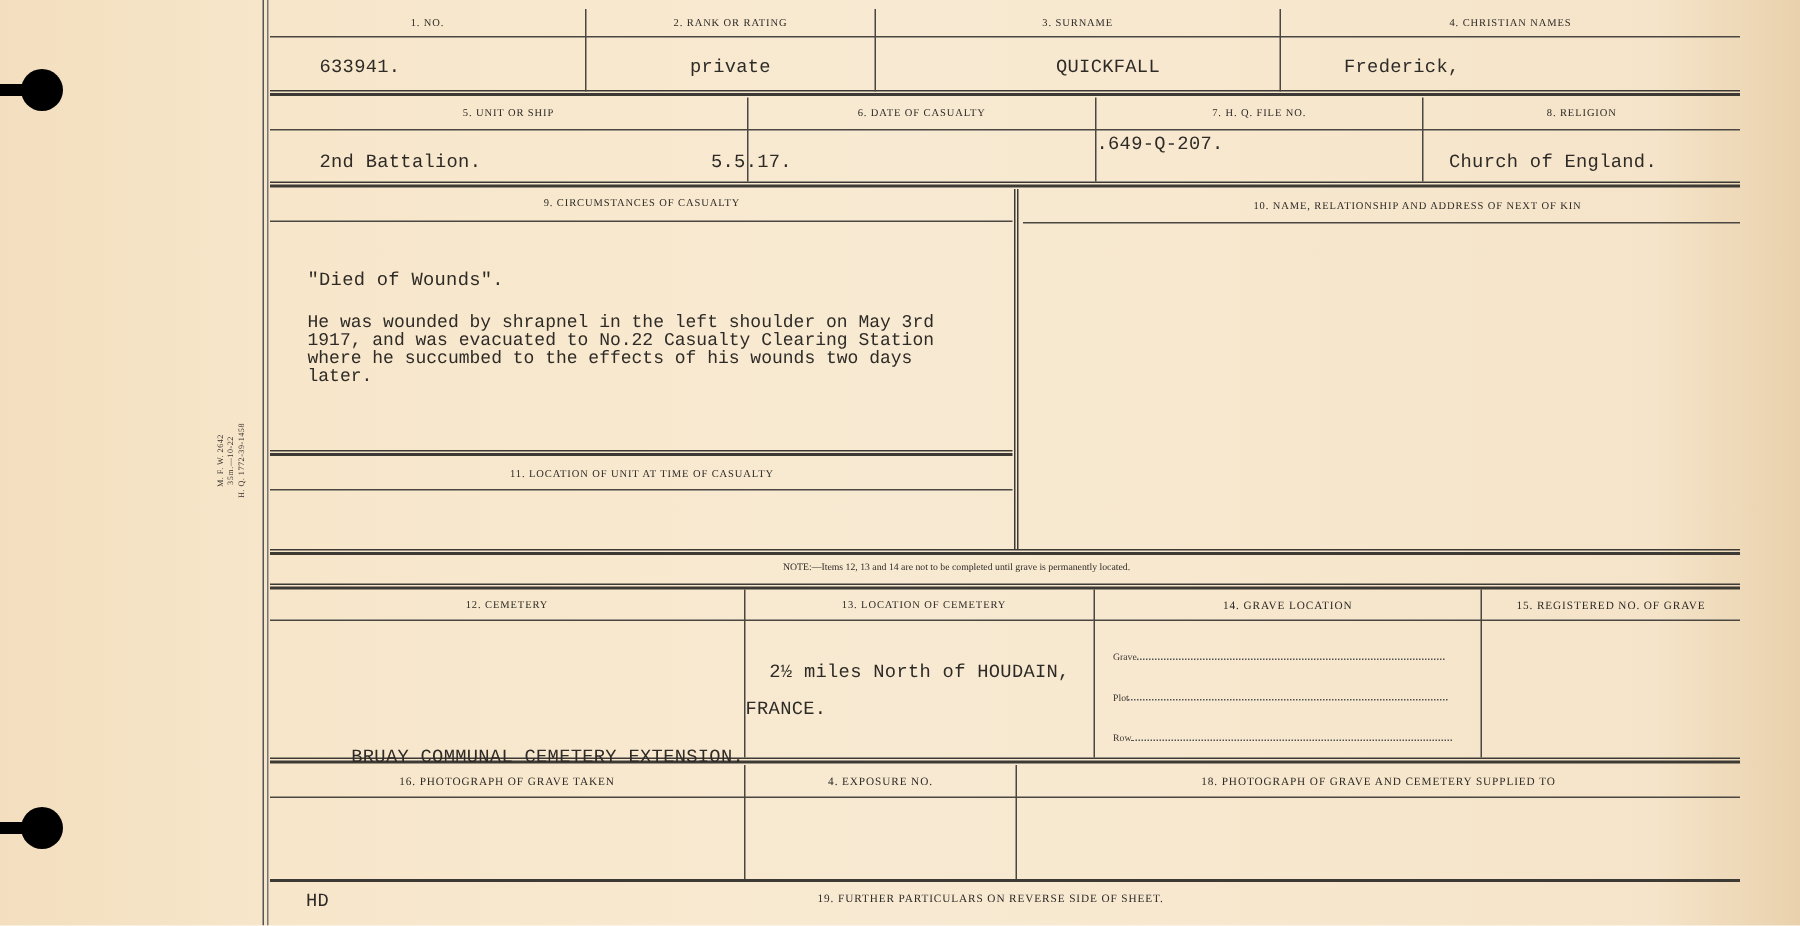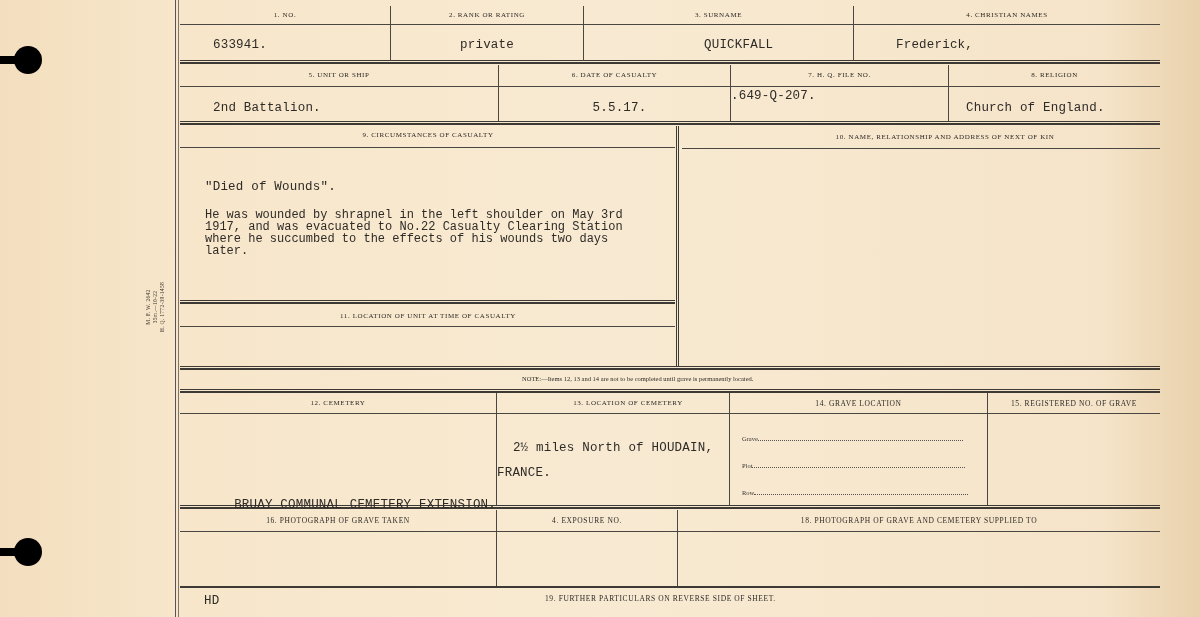--- a/index.html
+++ b/index.html
@@ -109,21 +109,21 @@
 <div class="label" style="left:584px; width:269px; top:11px;">3. SURNAME</div>
 <div class="typed" style="left:704px; top:38px;">QUICKFALL</div>
 
 <div class="label" style="left:854px; width:306px; top:11px;">4. CHRISTIAN NAMES</div>
 <div class="typed" style="left:896px; top:38px;">Frederick,</div>
 
 <div class="label" style="left:180px; width:318px; top:71px;">5. UNIT OR SHIP</div>
 <div class="typed" style="left:213px; top:101px;">2nd Battalion.</div>
 
 <div class="label" style="left:499px; width:231px; top:71px;">6. DATE OF CASUALTY</div>
-<div class="typed" style="left:504px; width:231px; text-align:center; top:101px;">5.5.17.</div>
+<div class="typed" style="left:474px; width:231px; top:101px;">5.5.17.</div>
 
 <div class="label" style="left:731px; width:217px; top:71px;">7. H. Q. FILE NO.</div>
 <div class="typed" style="left:731px; width:217px; top:89px;">.649-Q-207.</div>
 
 <div class="label" style="left:949px; width:211px; top:71px;">8. RELIGION</div>
 <div class="typed" style="left:966px; top:101px;">Church of England.</div>
 
 <div class="label" style="left:180px; width:496px; top:131px;">9. CIRCUMSTANCES OF CASUALTY</div>
 <div class="typed" style="left:205px; top:180px;">"Died of Wounds".</div>
 <div class="para" style="left:205px; top:209px;">He was wounded by shrapnel in the left shoulder on May 3rd</div>
@@ -135,21 +135,21 @@
 <div style="position:absolute; left:682px; top:152px; width:478px; height:210px;"></div>
 
 <div class="label" style="left:180px; width:496px; top:312px;">11. LOCATION OF UNIT AT TIME OF CASUALTY</div>
 <div style="position:absolute; left:180px; top:330px; width:496px; height:34px;"></div>
 
 <div class="note" style="left:522px; top:375px;">NOTE:—Items 12, 13 and 14 are not to be completed until grave is permanently located.</div>
 
 <div class="label" style="left:180px; width:316px; top:399px;">12. CEMETERY</div>
 <div class="typed" style="left:180px; width:316px; text-align:right; top:451px;margin-top:47px;">BRUAY COMMUNAL CEMETERY EXTENSION.</div>
 
-<div class="label" style="left:512px; width:232px; top:399px;">13. LOCATION OF CEMETERY</div>
+<div class="label" style="left:500px; width:232px; top:399px;">13. LOCATION OF CEMETERY</div>
 <div class="typed" style="left:497px; width:232px; text-align:center; top:441px;">2½ miles North of HOUDAIN,</div>
 <div class="typed" style="left:497px; width:232px; text-align:left; top:466px;">FRANCE.</div>
 
 <div class="label" style="left:730px; width:257px; top:399px; font-size:7.5px;">14. GRAVE LOCATION</div>
 <div class="dotline" style="left:742px; top:435px;">
   <span>Grave</span><span class="dots" style="width:205px;"></span>
 </div>
 <div class="dotline" style="left:742px; top:462px;">
   <span>Plot</span><span class="dots" style="width:213px;"></span>
 </div>

